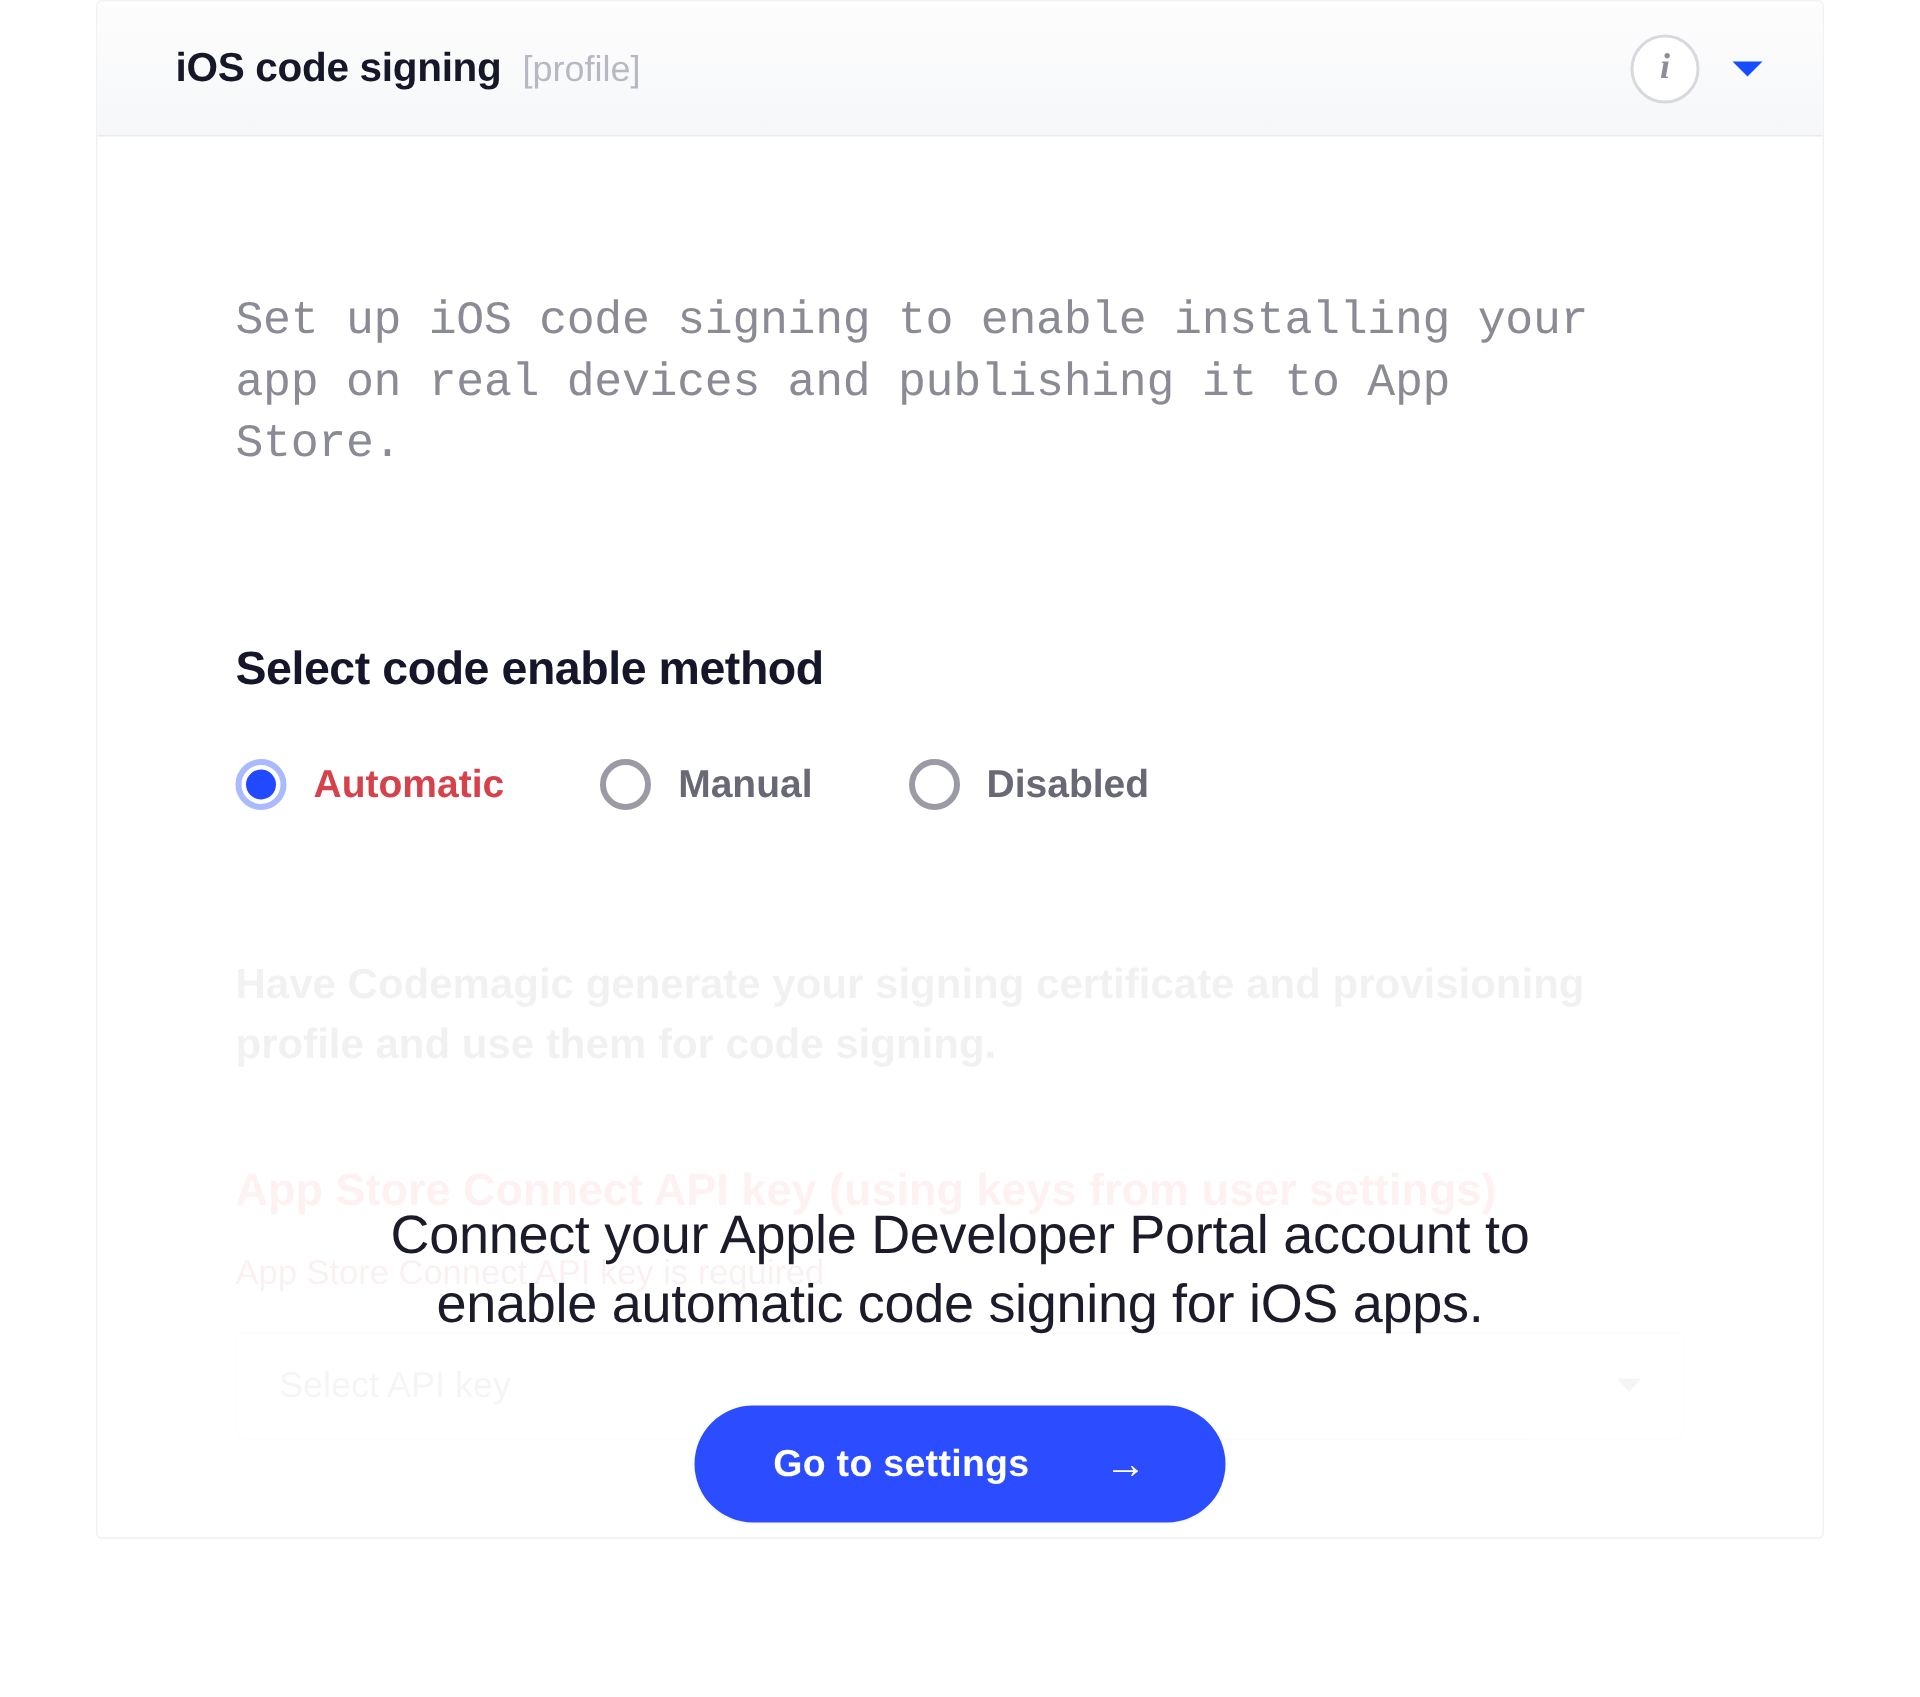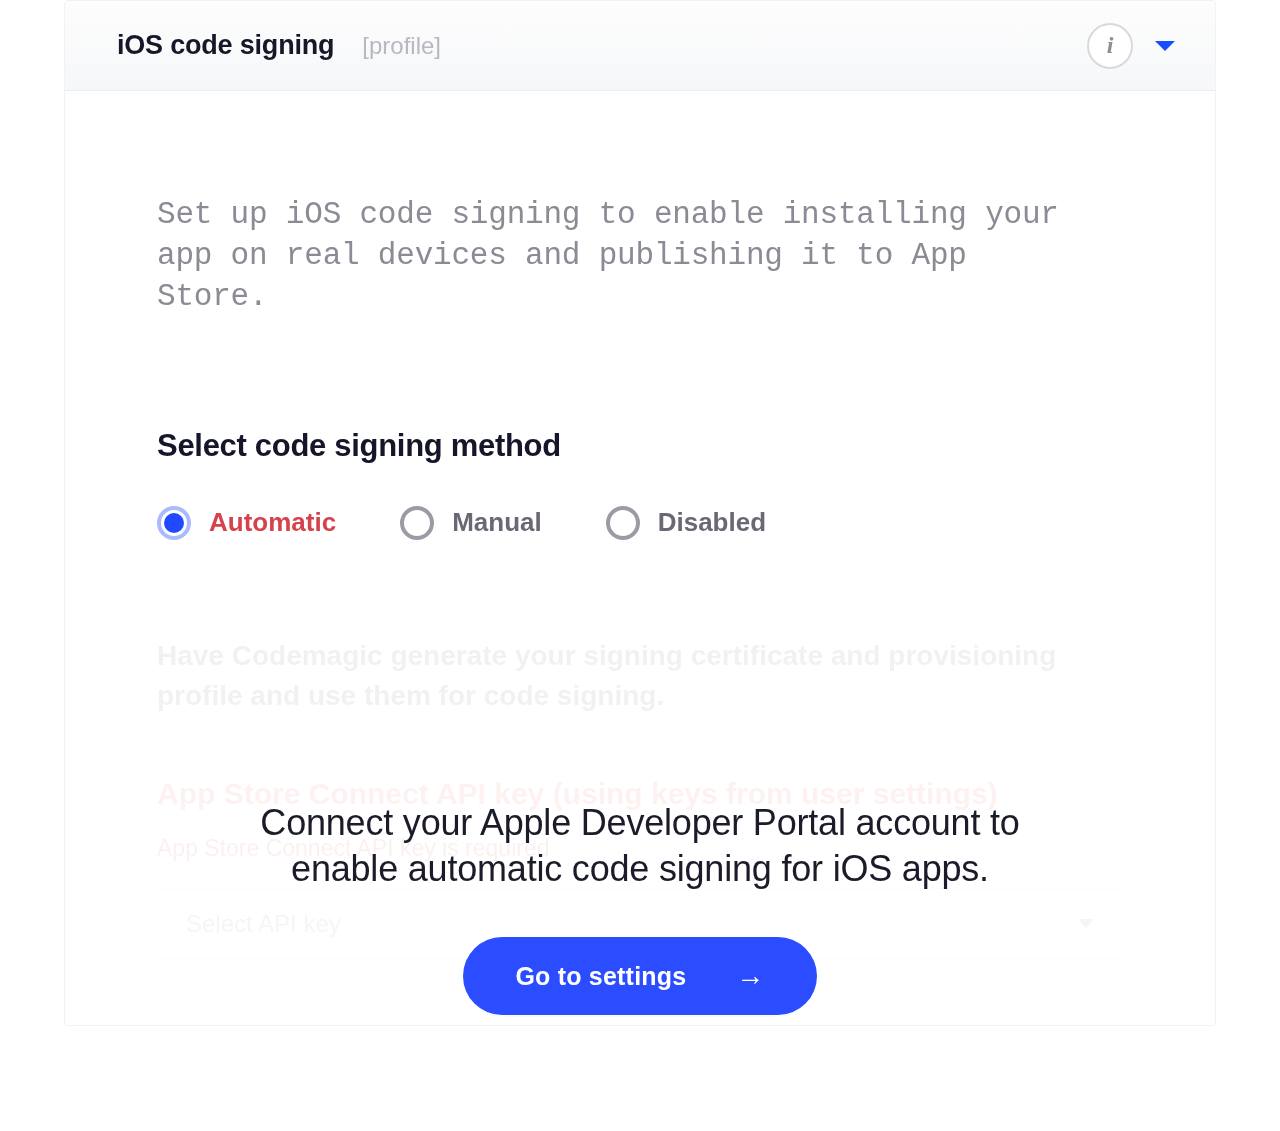--- a/index.html
+++ b/index.html
@@ -23,21 +23,21 @@
   
   .header {
     display: flex;
     align-items: center;
     justify-content: space-between;
     height: 90px;
     padding: 0 40px 0 52px;
     background: linear-gradient(#fdfdfe, #f6f7f8);
     border-bottom: 1px solid #ececef;
   }
-  .header-left { display: flex; align-items: baseline; gap: 28px; }
+  .header-left { display: flex; align-items: baseline; gap: 14px; }
   .header-title { font-size: 27px; font-weight: 700; color: #17172a; letter-spacing: -0.2px; }
   .header-status { font-size: 24px; font-weight: 500; color: #b7b8c1; }
   .header-right { display: flex; align-items: center; gap: 22px; }
   .info-circle {
     width: 46px; height: 46px; border-radius: 50%;
     border: 2px solid #d8d9de; display: flex; align-items: center; justify-content: center;
     color: #8d8e97; font-family: Georgia, "Times New Roman", serif;
     font-style: italic; font-weight: 700; font-size: 24px;
     background: #fff;
   }
@@ -164,21 +164,21 @@
     <div class="header-right">
       <div class="info-circle">i</div>
       <div class="chevron-down"></div>
     </div>
   </div>
 
   <div class="content">
 
     <p class="intro">Set up iOS code signing to enable installing your app on real devices and publishing it to App Store.</p>
 
-    <h2 class="section-title">Select code signing method</h2>
+    <h2 class="section-title">Select code enable method</h2>
 
     <div class="radio-row">
       <label class="radio-item">
         <span class="radio selected">
             <span class="ring"></span>
             <span class="dot"></span>
           </span>
         <span class="radio-label active">Automatic</span>
       </label>
       <label class="radio-item">

